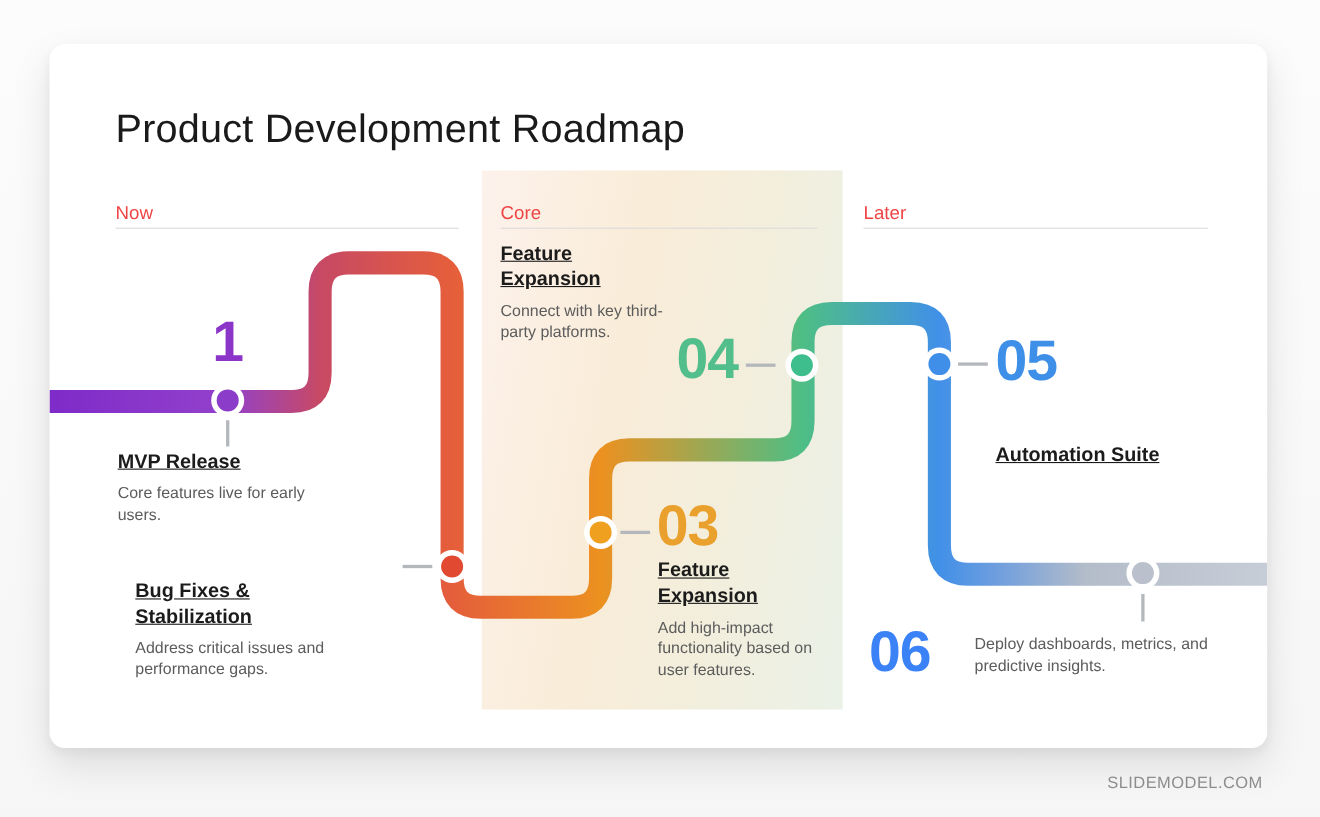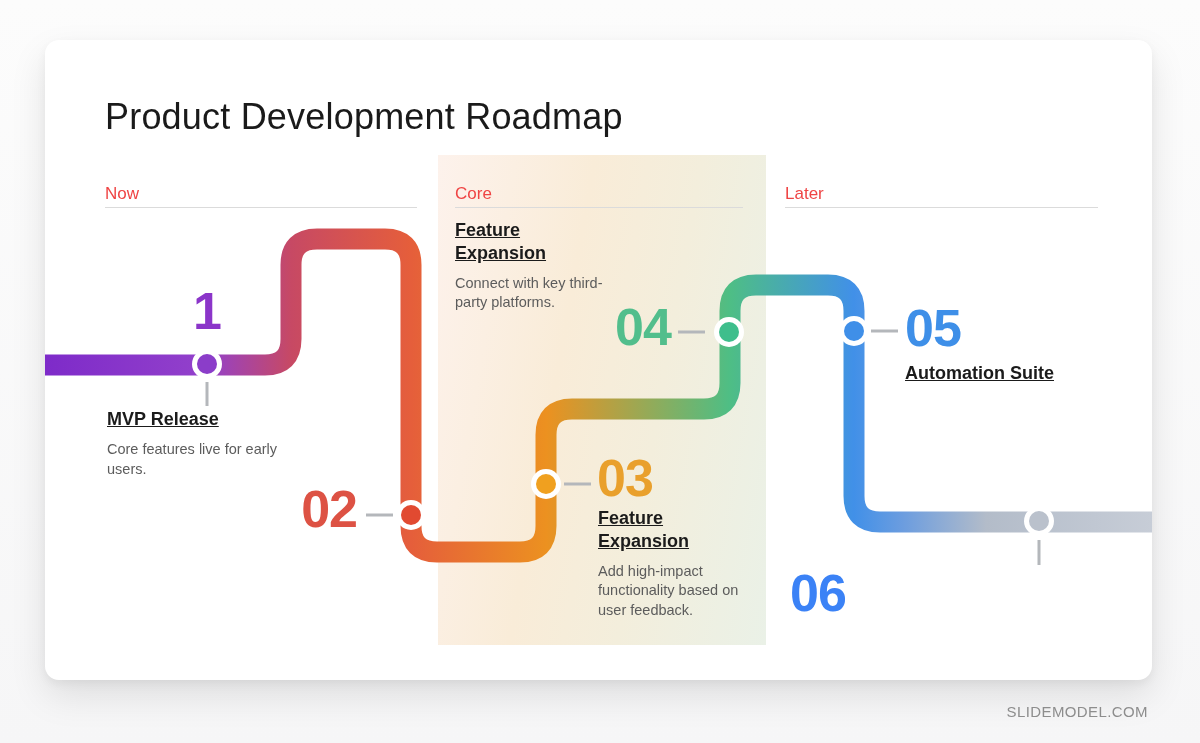--- a/index.html
+++ b/index.html
@@ -44,21 +44,21 @@
   .tb h3 { font-size:18px; font-weight:700; color:#1B1B1B; line-height:1.27;text-decoration:underline; }
   .tb p  { font-size:14.5px; color:#5C5C5C; line-height:1.36; margin-top:9px; }
   .tb.m1 { left:62px;  top:368px; width:202px; }
   .tb.m2 { left:78px;  top:486px; width:202px; }
   .tb.m2 h3 { width:160px; }
   .tb.m3 { left:553px; top:467px; width:158px; }
   .tb.m3 h3 { width:120px; }
   .tb.m4 { left:410px; top:179px; width:178px; }
   .tb.m4 h3 { width:120px; }
   .tb.m5 { left:860px; top:322px; width:188px; }
-  .tb.m5 h3 { width:150px; }
+  .tb.m5 h3 { width:150px;margin-top:40px; }
   .tb.m6 { left:841px; top:528px; width:232px; }
   .watermark {
     position:absolute; top:703px; right:52px;
     font-size:15px; color:#8D8D8D; letter-spacing:.4px;
   }
 </style>
 </head>
 <body>
 
 <div class="stage">
@@ -127,42 +127,44 @@
     <h1 class="page-title">Product Development Roadmap</h1>
 
     <div class="col-label now">Now</div>
     <div class="col-label next">Core</div>
     <div class="col-label later">Later</div>
     <div class="rule now"></div>
     <div class="rule next"></div>
     <div class="rule later"></div>
 
     <div class="num n1">1</div>
-    <div class="num n2">02</div>
     <div class="num n3">03</div>
     <div class="num n4">04</div>
     <div class="num n5">05</div>
     <div class="num n6">06</div>
 
     <div class="tb m1">
       <h3>MVP Release</h3>
       <p>Core features live for early users.</p>
     </div>
     <div class="tb m2">
+      <h3>Bug Fixes &amp; Stabilization</h3>
+      <p>Address critical issues and performance gaps.</p>
     </div>
     <div class="tb m3">
       <h3>Feature Expansion</h3>
-      <p>Add high-impact functionality based on user feedback.</p>
+      <p>Add high-impact functionality based on user features.</p>
     </div>
     <div class="tb m4">
       <h3>Feature Expansion</h3>
       <p>Connect with key third-party platforms.</p>
     </div>
     <div class="tb m5">
       <h3>Automation Suite</h3>
     </div>
     <div class="tb m6">
+      <p>Deploy dashboards, metrics, and predictive insights.</p>
     </div>
 
   </div>
 
   <div class="watermark">SLIDEMODEL.COM</div>
 </div>
 
 </body></html>

